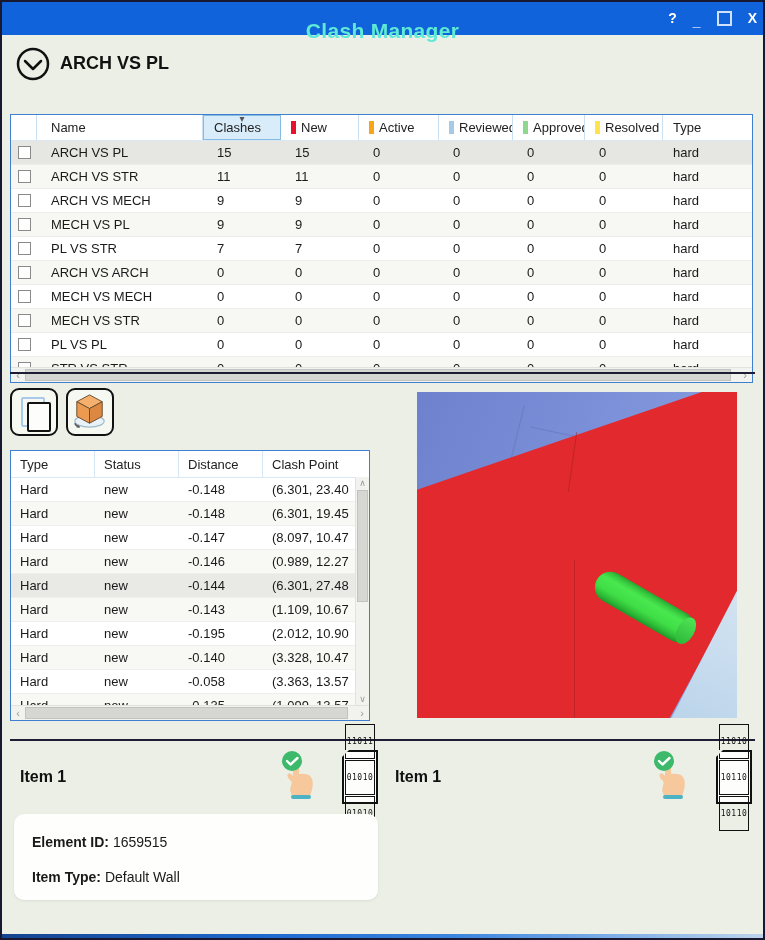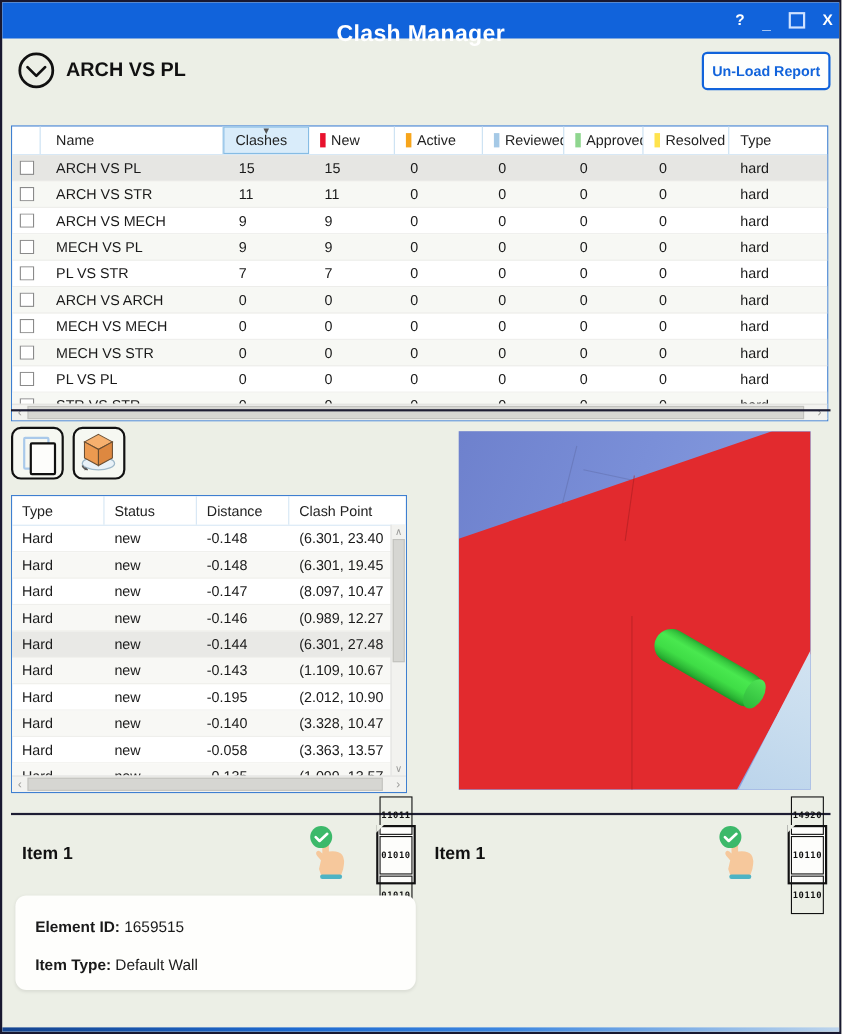--- a/index.html
+++ b/index.html
@@ -1,21 +1,21 @@
 <!DOCTYPE html>
 <html><head>
 <meta charset="utf-8">
 <style>
   html,body{margin:0;padding:0;background:#c8c8c8;font-family:"Liberation Sans",sans-serif;}
   .window{position:relative;width:765px;height:940px;box-sizing:border-box;border:2px solid #181830;
           background:#ecefe6;overflow:hidden;}
   
   .titlebar{position:absolute;left:0;top:0;width:761px;height:33px;background:#1163DB;display:flex;
             align-items:center;justify-content:center;}
-  .titlebar .title{color:#ffffff;font-size:21px;font-weight:bold;letter-spacing:.3px;margin-top:24px;}
+  .titlebar .title{color:#5eead4;font-size:21px;font-weight:bold;letter-spacing:.3px;margin-top:24px;}
   .win-controls{position:absolute;right:6px;top:0;height:33px;display:flex;align-items:center;gap:16px;color:#fff;}
   .win-controls .wc{font-size:14px;font-weight:bold;cursor:default;line-height:33px;}
   .wc-min{transform:translateY(3px);}
   .wc-max{width:11px;height:11px;border:2px solid #cfe2ff;display:inline-block;}
   
   .rep-head{position:absolute;left:0;top:33px;width:761px;height:62px;}
   .circle-chev{position:absolute;left:14px;top:12px;width:34px;height:34px;}
   .rep-title{position:absolute;left:58px;top:18px;font-size:18px;font-weight:bold;color:#111;}
   .unload-btn{position:absolute;right:8px;top:12px;width:113px;height:31px;background:#fdfefd;
               border:2px solid #1163DB;border-radius:5px;color:#1163DB;font-weight:bold;font-size:13px;
@@ -108,21 +108,21 @@
   .item-label{position:absolute;font-size:16px;font-weight:bold;color:#111;top:766px;}
   .il-1{left:18px;} .il-2{left:393px;}
   .hand-icon{position:absolute;top:748px;width:42px;height:52px;}
   .hi-1{left:276px;} .hi-2{left:648px;}
   .file-icon{position:absolute;top:748px;width:36px;height:54px;border:2.5px solid #111;background:#fdfdfb;
              box-sizing:border-box;display:flex;flex-direction:column;align-items:center;justify-content:center;
              gap:1px;}
   .fi-1{left:340px;} .fi-2{left:714px;}
   .file-icon:before{content:"";position:absolute;left:-2px;top:-2px;border-style:solid;border-width:7px 7px 0 0;
                     border-color:#ecefe6 transparent transparent transparent;}
-  .file-icon .bits{font-family:"DejaVu Sans Mono",monospace;font-size:8px;font-weight:bold;color:#111;
+  .file-icon .bits{font-family:"DejaVu Sans Mono",monospace;font-size:8px;font-weight:normal;color:#111;
                    line-height:9px;letter-spacing:.5px;border:1px solid #111;padding:12px 1px;}
   .card{position:absolute;top:812px;height:86px;background:#fefefc;border-radius:10px;
         box-shadow:0 1px 3px rgba(0,0,0,.08);}
   .card1{left:12px;width:364px;} .card2{left:388px;width:366px;}
   .card .line{position:absolute;left:18px;font-size:14px;color:#1a1a1a;}
   .card .l1{top:20px;} .card .l2{top:55px;}
   .card b{font-weight:bold;}
   .bottom-strip{position:absolute;left:0;bottom:0;width:761px;height:4px;
                 background:linear-gradient(to right,#15448f,#1e6ad0 35%,#3c86e0 60%,#bcd4ec);}
 </style>
@@ -140,21 +140,20 @@
       <span class="wc">X</span>
     </div>
   </div>
 
   <div class="rep-head">
     <svg class="circle-chev" viewBox="0 0 34 34">
       <circle cx="17" cy="17" r="15" fill="none" stroke="#111" stroke-width="2.5"></circle>
       <path d="M9 14 L17 22 L25 14" fill="none" stroke="#111" stroke-width="2.5" stroke-linecap="round" stroke-linejoin="round"></path>
     </svg>
     <div class="rep-title">ARCH VS PL</div>
-    <div class="unload-btn">Un-Load Report</div>
   </div>
 
   <div class="clash-table">
     <div class="ct-head">
       <div class="hc cbcol"></div>
       <div class="hc name">
           <span>Name</span>
         </div>
       <div class="hc clashes">
         <span class="sort-arrow">▾</span>
@@ -466,21 +465,21 @@
     <circle cx="14" cy="11" r="10" fill="#3cb96a"></circle>
     <path d="M9 11 l3.5 3.5 L19.5 8" fill="none" stroke="#fff" stroke-width="2.4" stroke-linecap="round" stroke-linejoin="round"></path>
   </svg>
 
   <div class="file-icon fi-1">
     <span class="bits">11011</span>
     <span class="bits">01010</span>
     <span class="bits">01010</span>
   </div>
   <div class="file-icon fi-2">
-    <span class="bits">14920</span>
+    <span class="bits">11010</span>
     <span class="bits">10110</span>
     <span class="bits">10110</span>
   </div>
 
   <div class="card card1">
     <div class="line l1">
       <b>Element ID:</b> <span>1659515</span>
     </div>
     <div class="line l2">
       <b>Item Type:</b> <span>Default Wall</span>

